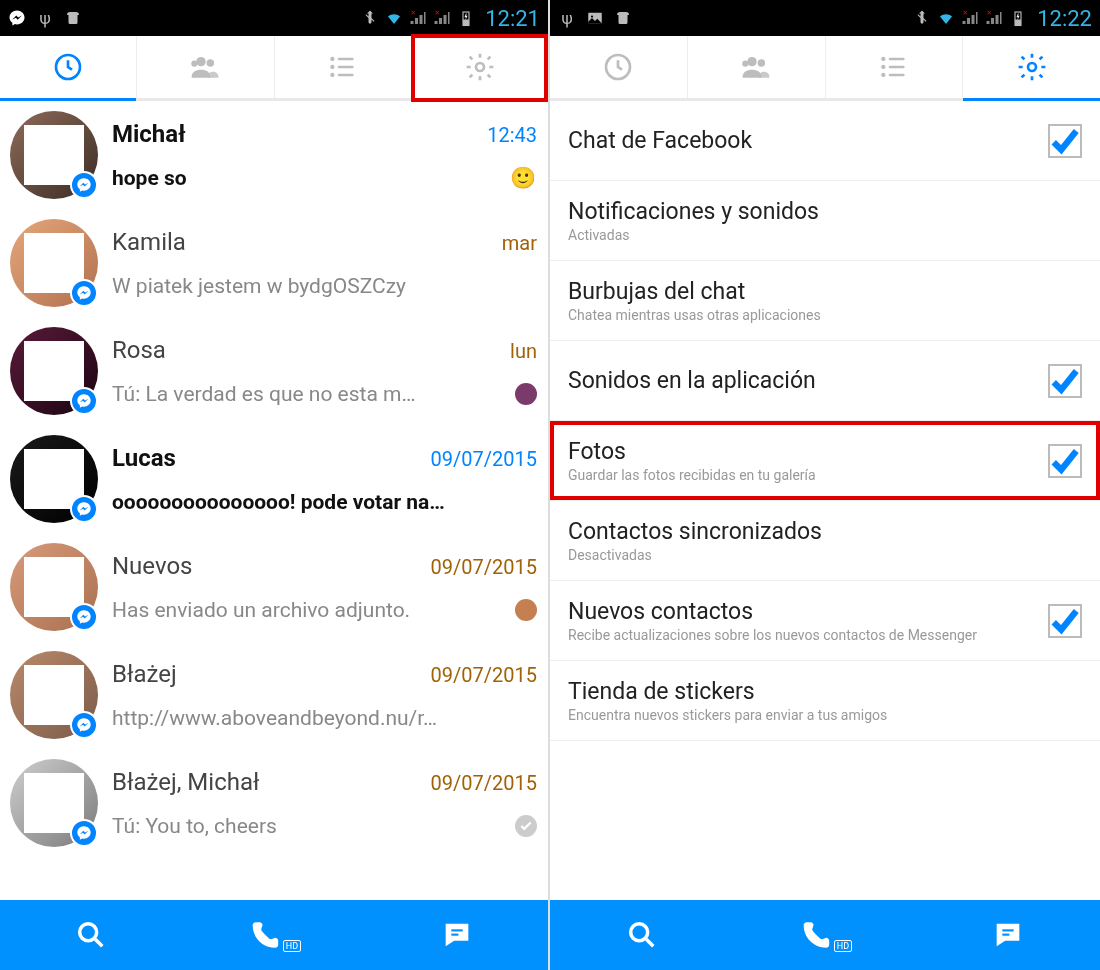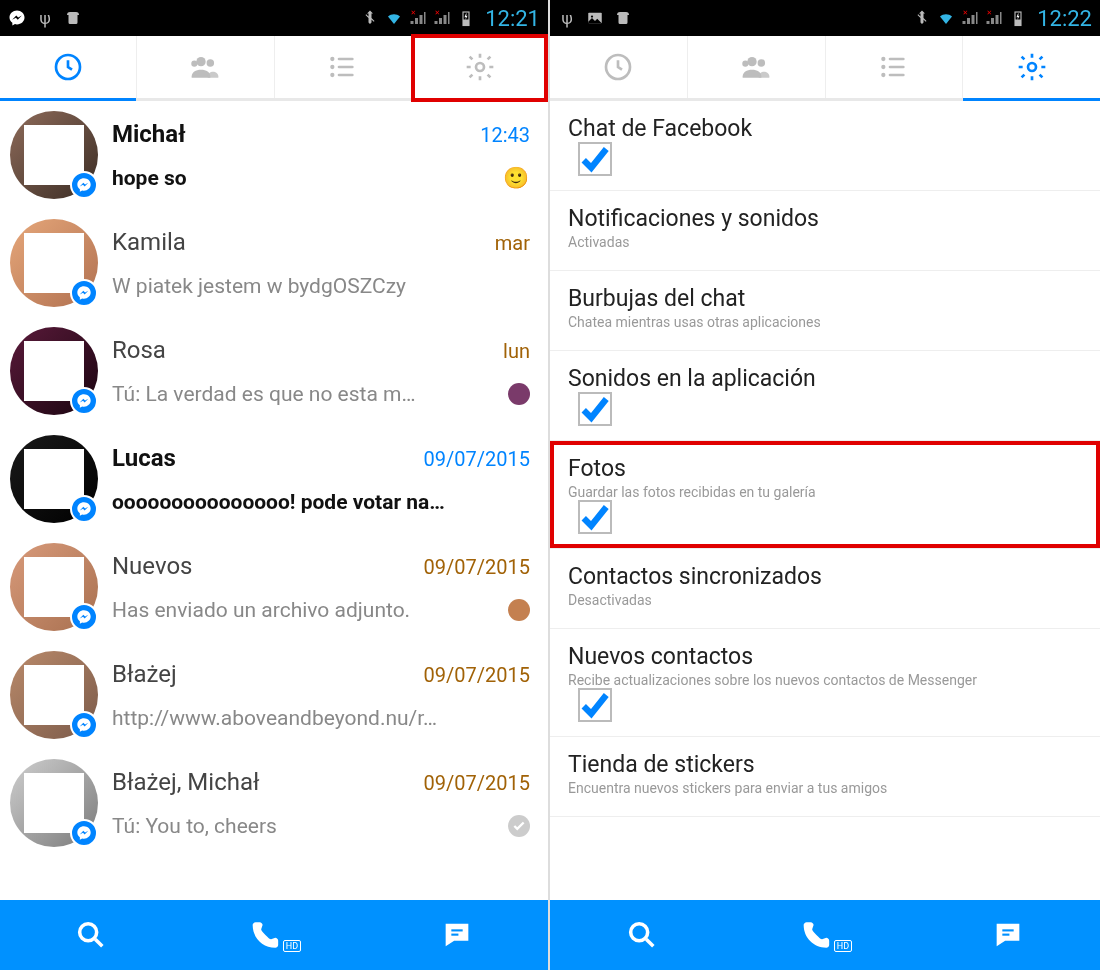--- a/index.html
+++ b/index.html
@@ -13,42 +13,42 @@
   .clock { color: #33b5e5; font-size: 22px; margin-left: 4px; }
   .status-ico { width: 18px; height: 18px; color: #bbb; display: inline-flex; align-items: center; justify-content: center; }
   .tabs { height: 65px; display: flex; align-items: center; border-bottom: 3px solid #e8e8e8; }
   .tab { flex: 1; display: flex; align-items: center; justify-content: center; height: 100%; color: #bdbdbd; border-right: 1px solid #eee; position: relative; }
   .tab:last-child { border-right: none; }
   .tab.active { color: #0084ff; }
   .tab.active::after { content: ""; position: absolute; bottom: -3px; left: 0; right: 0; height: 3px; background: #0084ff; }
   .tab svg { width: 32px; height: 32px; }
   .hl-red { border: 4px solid #e00000; position: absolute; pointer-events: none; }
   .list { flex: 1; overflow: hidden; }
-  .conv { display: flex; align-items: center; padding: 10px 18px 10px 10px; height: 108px; }
+  .conv { display: flex; align-items: center; padding: 10px 11px 10px 10px; height: 108px; }
   .avatar-wrap { position: relative; width: 88px; height: 88px; margin-right: 14px; flex-shrink: 0; }
   .avatar { width: 88px; height: 88px; border-radius: 50%; background: #333; overflow: hidden; position: relative; }
   .avatar .mask { position: absolute; top: 14px; left: 14px; width: 60px; height: 60px; background: #fff; }
   .badge-msgr { position: absolute; bottom: 0; right: 0; width: 28px; height: 28px; background: #0084ff; border-radius: 50%; border: 2px solid #fff; display: flex; align-items: center; justify-content: center; }
   .badge-msgr svg { width: 16px; height: 16px; fill: #fff; }
   .conv-body { flex: 1; min-width: 0; }
   .conv-top { display: flex; align-items: baseline; }
   .conv-name { font-size: 24px; color: #444; flex: 1; white-space: nowrap; overflow: hidden; text-overflow: ellipsis; }
   .conv-name.unread { font-weight: 700; color: #111; }
   .conv-time { font-size: 20px; color: #a16207; margin-left: 8px; white-space: nowrap; }
   .conv-time.unread { color: #0084ff; }
   .conv-msg { font-size: 21px; color: #888; white-space: nowrap; overflow: hidden; text-overflow: ellipsis; margin-top: 18px; display: flex; align-items: center; }
   .conv-msg.unread { font-weight: 700; color: #111; }
   .conv-msg .txt { flex: 1; white-space: nowrap; overflow: hidden; text-overflow: ellipsis; }
   .conv-msg .smiley { margin-left: 4px; }
   .conv-msg .trail { width: 22px; height: 22px; border-radius: 50%; margin-left: 6px; flex-shrink: 0; }
   .bottom-bar { height: 70px; background: #0091ff; display: flex; align-items: center; }
   .bb-item { flex: 1; display: flex; align-items: flex-end; justify-content: center; color: #fff; }
   .bb-item svg { width: 34px; height: 34px; fill: #fff; }
   .settings-list { flex: 1; overflow: hidden; }
-  .sitem { display: flex; align-items: flex-start; padding: 14px 18px; border-bottom: 1px solid #eee; min-height: 80px; flex-direction: column; }
+  .sitem { display: flex; align-items: center; padding: 14px 18px; border-bottom: 1px solid #eee; min-height: 80px; }
   .sitem .stext { flex: 1; }
   .s-title { font-size: 23px; color: #222; }
   .s-sub { font-size: 14px; color: #999; margin-top: 2px; }
   .checkbox { width: 34px; height: 34px; border: 2px solid #bbb; display: flex; align-items: center; justify-content: center; flex-shrink: 0; margin-left: 10px; }
   .checkbox svg { width: 30px; height: 30px; stroke: #0084ff; stroke-width: 5; fill: none; }
   .avatar.c1 { background: linear-gradient(135deg,#8e6b5a,#3a2c24); }
   .avatar.c2 { background: linear-gradient(135deg,#e6a77a,#b07050); }
   .avatar.c3 { background: linear-gradient(135deg,#5a1a3a,#1a0510); }
   .avatar.c4 { background: linear-gradient(135deg,#1a1a1a,#000); }
   .avatar.c5 { background: linear-gradient(135deg,#d89a7a,#a87050); }

